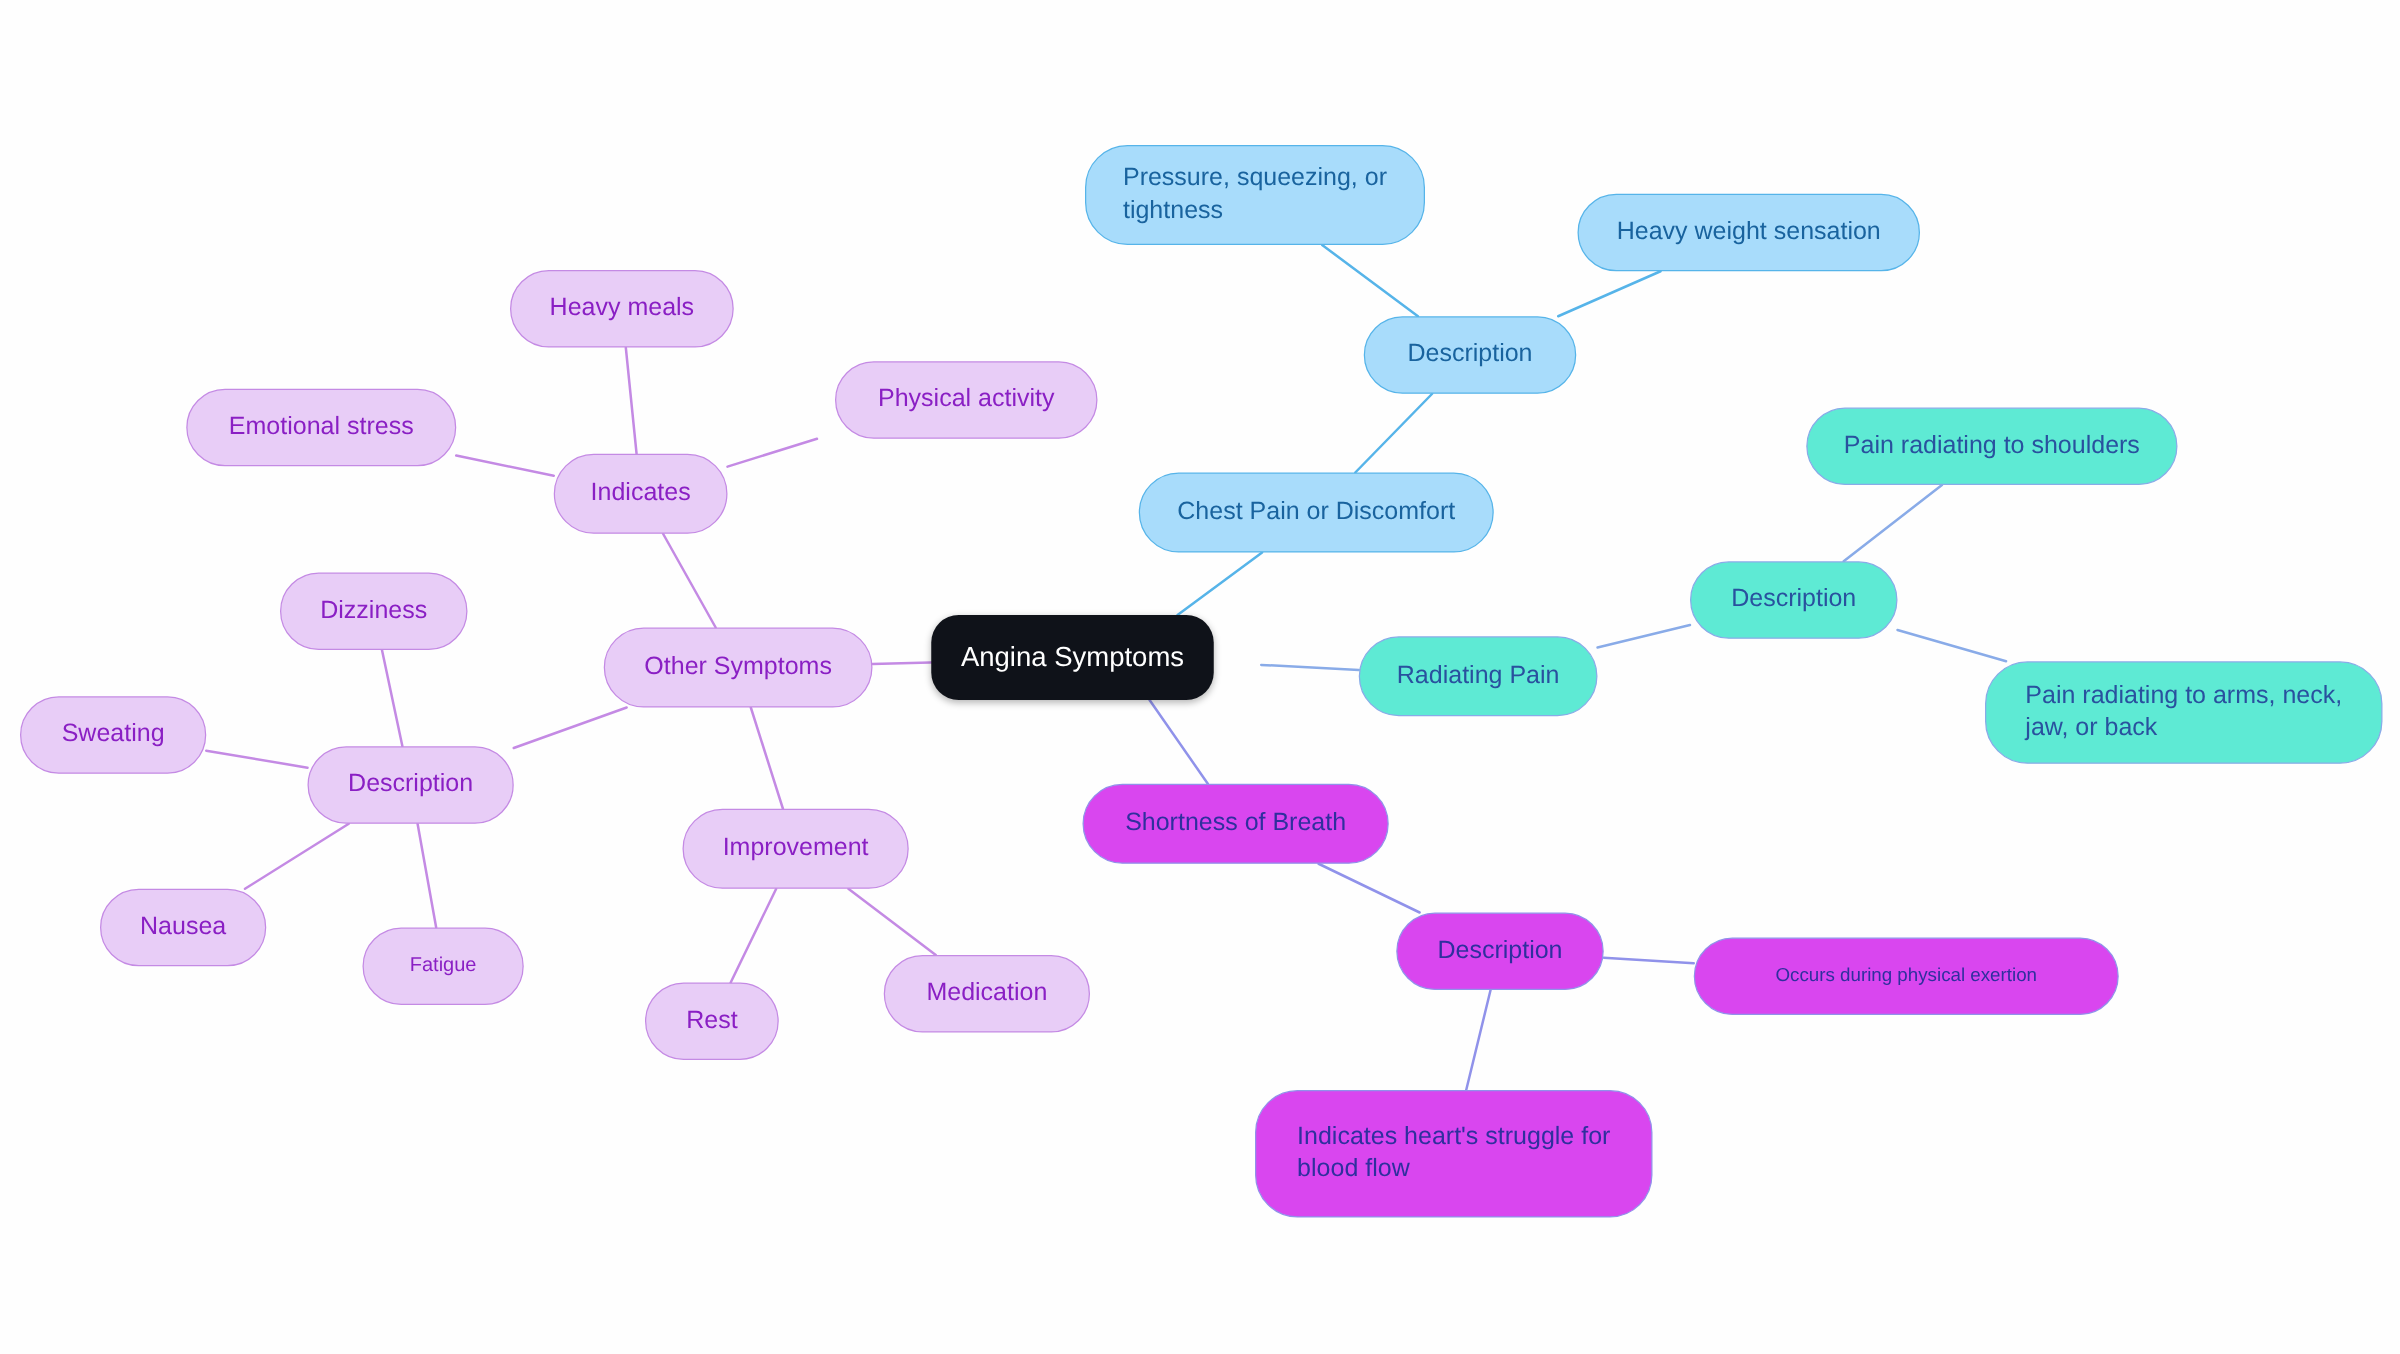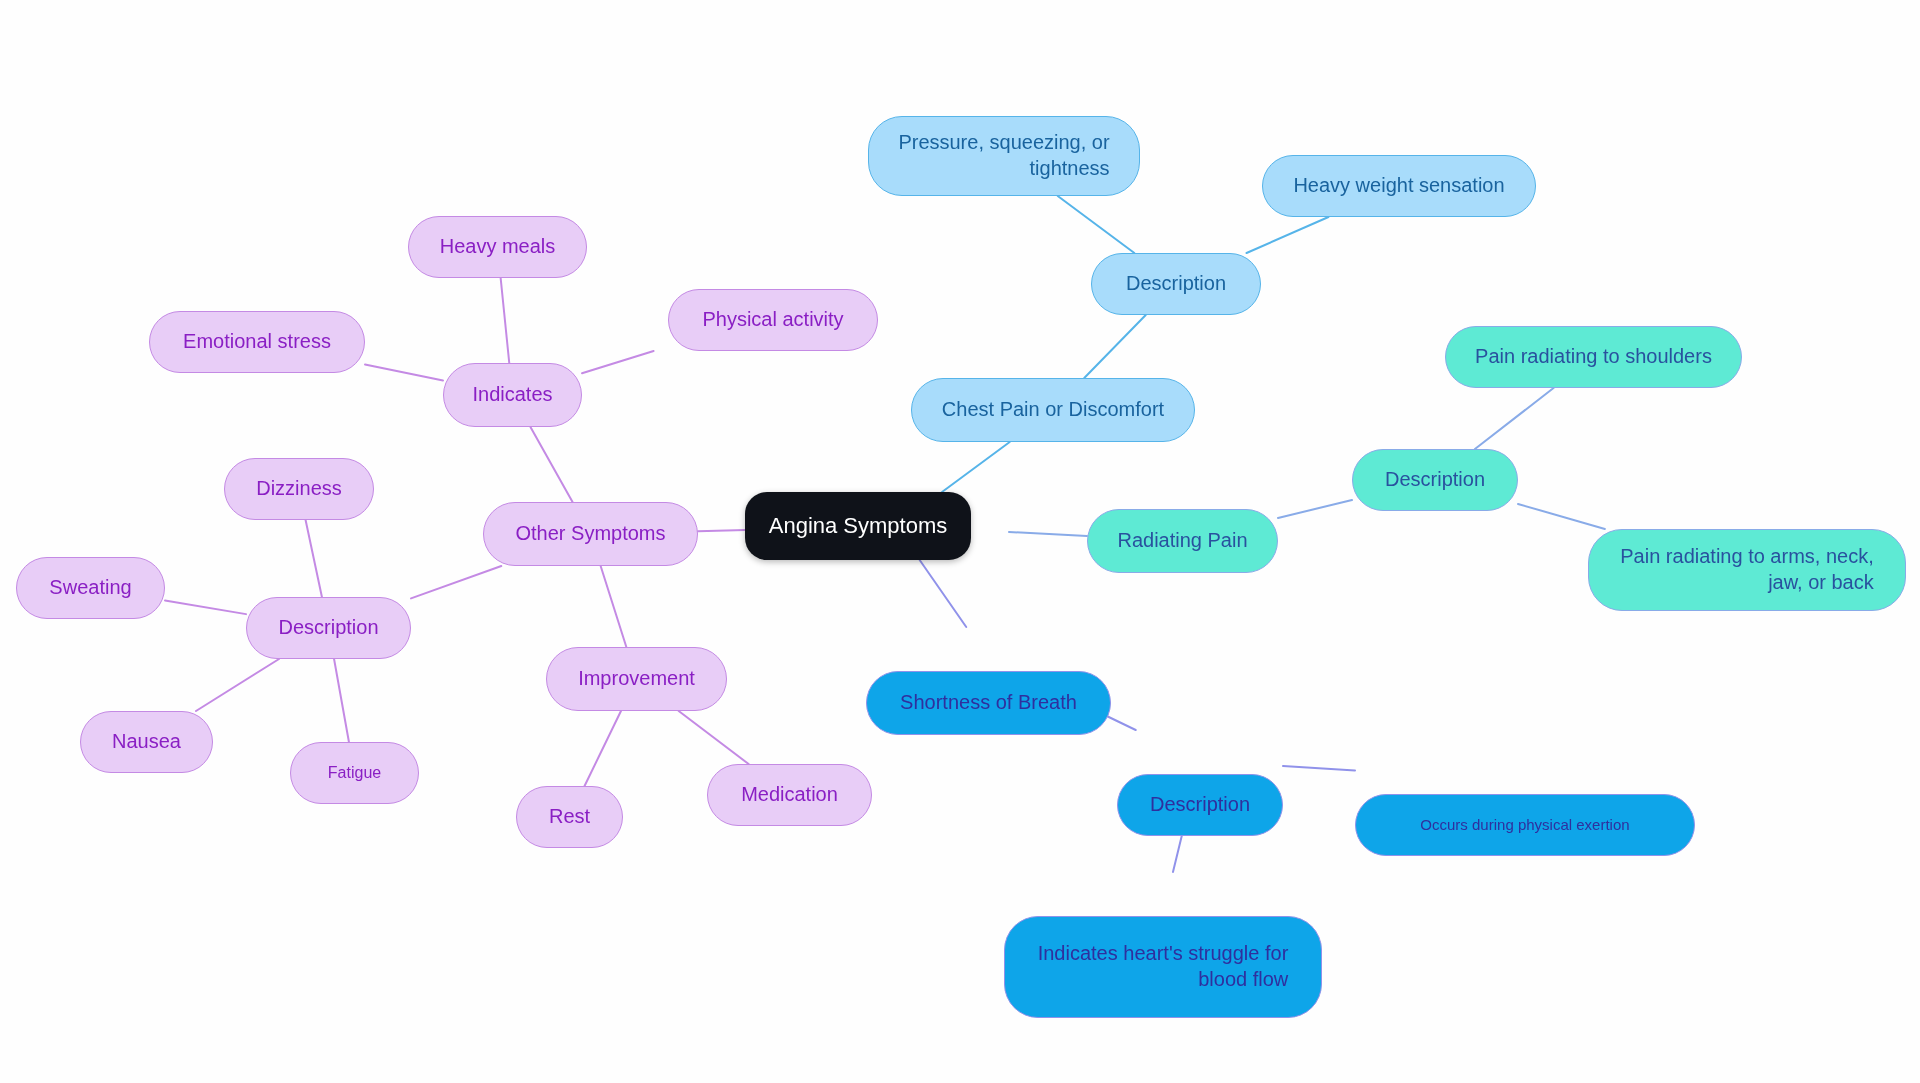--- a/index.html
+++ b/index.html
@@ -22,39 +22,39 @@
     width: 1920px;
     height: 1083px;
     pointer-events: none;
   }
   .node {
     position: absolute;
     box-sizing: border-box;
     display: flex;
     align-items: center;
     justify-content: center;
-    text-align: right;
+    text-align: left;
     border-radius: 34px;
     border-width: 1.6px;
     border-style: solid;
     line-height: 1.28;
     padding: 6px 14px;
     white-space: pre-line;
     z-index: 2;
   }
   .node.root {
     border-radius: 22px;
     border: none;
     box-shadow: 0 2px 6px rgba(0,0,0,0.28);
   }
   
   .c-root  { background:#0f1219; color:#ffffff; }
   .c-cyan  { background:#a8dcfb; border-color:#56b4e9; color:#19639e; }
   .c-blue  { background:#5eead4; border-color:#89abe8; color:#29519e; }
-  .c-indigo{ background:#0ea5e9; border-color:#9092ea; color:#2f2f9e;margin-top:44px; }
+  .c-indigo{ background:#d946ef; border-color:#9092ea; color:#2f2f9e; }
   .c-violet{ background:#e8cdf7; border-color:#c48ae4; color:#8a1fc4; }
 </style>
 </head>
 <body>
 
 <div id="canvas" style="background: rgb(254, 254, 254);">
   <svg id="edge-layer" viewBox="0 0 1920 1083" width="1920" height="1083">
       <path d="M 942.0172413793103 492 L 1009.6896551724138 442" stroke="#56b4e9" stroke-width="2" fill="none" stroke-linecap="round"></path>
       <path d="M 1084.2380952380952 378 L 1145.7380952380952 315" stroke="#56b4e9" stroke-width="2" fill="none" stroke-linecap="round"></path>
       <path d="M 1134.34375 253 L 1057.75 196" stroke="#56b4e9" stroke-width="2" fill="none" stroke-linecap="round"></path>

